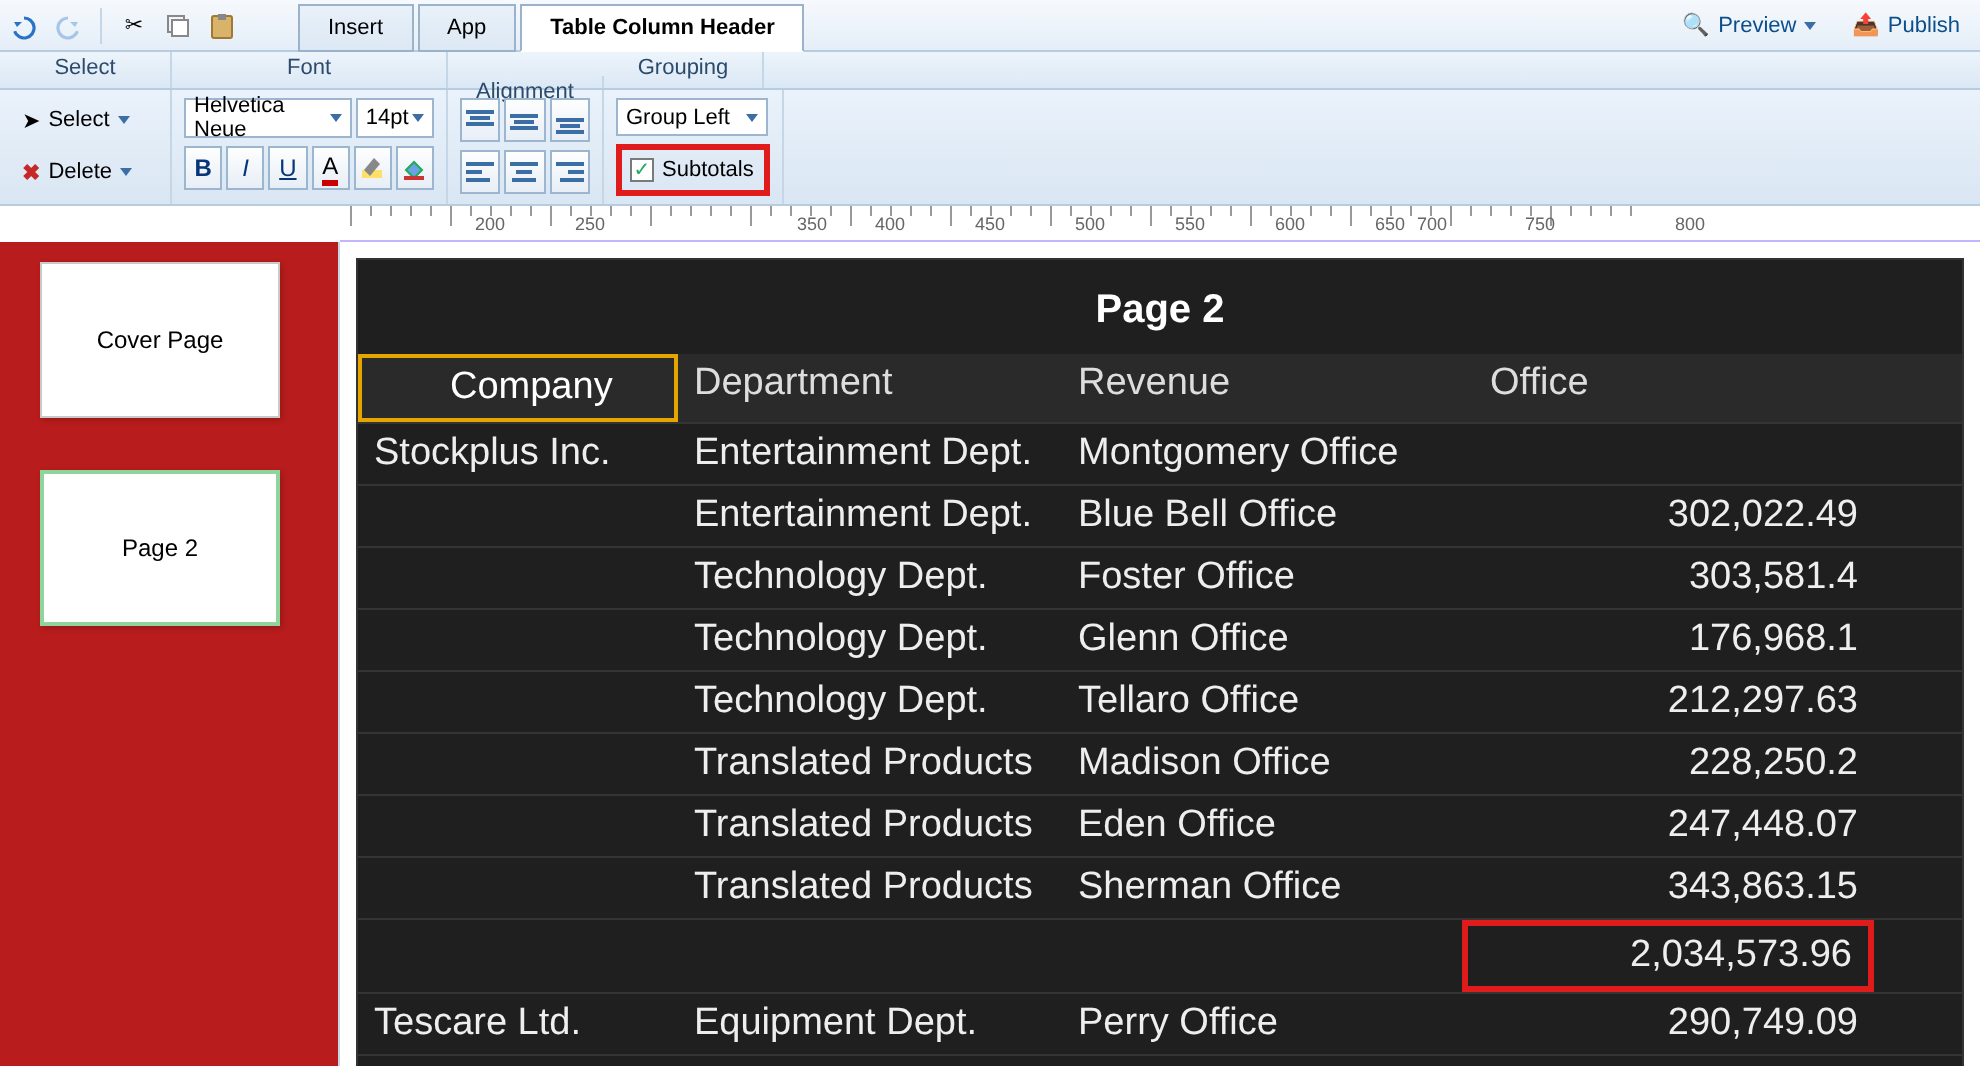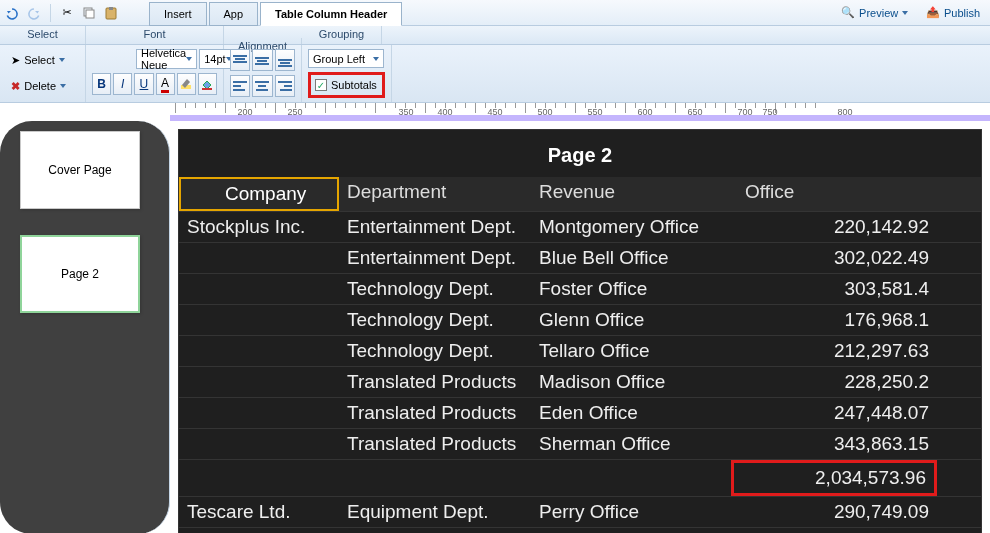--- a/index.html
+++ b/index.html
@@ -31,27 +31,27 @@
   .combo { height:20px; background:#fff; border:1px solid #9db6cf; display:flex; align-items:center; padding:0 4px; font-size:11px; justify-content:space-between; cursor:pointer;}
   .row { display:flex; gap:2px; }
   .ibtn { width:22px; height:22px; border:1px solid #9db6cf; background:linear-gradient(#fefefe,#e7eef6); display:inline-flex;align-items:center;justify-content:center; font-size:12px; cursor:pointer;}
   .ibtn.b{font-weight:bold;color:#06357a;} .ibtn.i{font-style:italic;color:#06357a;} .ibtn.u{text-decoration:underline;color:#06357a;}
   .red-box{ border:3px solid #e01b1b; padding:2px 4px; display:flex; align-items:center; gap:4px; height:26px; }
   .chkbox{width:12px;height:12px;border:1px solid #7a7a7a;background:#fff;display:inline-flex;align-items:center;justify-content:center;font-size:10px;color:#2a6;}
   .align-glyph{display:inline-block;width:14px;height:10px;position:relative;}
   .align-glyph span{position:absolute;height:2px;background:#3a6ea5;}
 
   
-  .ruler{height:18px;background:#fff;border-bottom:6px solid #c4b5fd;position:relative;margin-left:170px;overflow:hidden;font-size:9px;color:#666;}
+  .ruler{height:18px;background:#fff;border-bottom:1px solid #c4b5fd;position:relative;margin-left:170px;overflow:hidden;font-size:9px;color:#666;}
   .ruler .tick{position:absolute;top:0;width:1px;height:6px;background:#999;}
   .ruler .lab{position:absolute;top:4px;transform:translateX(-50%);}
 
   
   .main{display:flex;height:calc(533px - 26px - 18px - 58px - 18px);}
-  .thumbs{width:170px;background:#404040;border-right:1px solid #c5d6e6;padding:10px 20px;display:flex;flex-direction:column;gap:26px;border-radius:32px;}
+  .thumbs{width:170px;background:#b91c1c;border-right:1px solid #c5d6e6;padding:10px 20px;display:flex;flex-direction:column;gap:26px;}
   .thumb{width:120px;height:78px;background:#fff;border:1px solid #c9c9c9;box-shadow:1px 1px 3px rgba(0,0,0,.2);display:flex;align-items:center;justify-content:center;font-size:12px;cursor:pointer;}
   .thumb.sel{border:2px solid #8fd49a;}
 
   .canvas{flex:1;background:#fff;position:relative;}
   .page{position:absolute;left:8px;top:8px;right:8px;background:#1f1f1f;border:1px solid #333; color:#ddd; font-family:Arial,sans-serif;}
   .page-title{color:#fff;font-size:20px;font-weight:bold;text-align:center;padding:14px 0 10px;}
   .thead{display:flex;background:#2a2a2a;}
   .th{font-size:19px;color:#ddd;padding:4px 8px;}
   .th.company{width:160px;border:2px solid #e5a500;color:#fff;padding-left:44px;}
   .th.dept{width:192px;} .th.office{width:200px;} .th.rev{width:206px;}
@@ -128,21 +128,21 @@
     </div>
     <div class="rbtn">
       <span style="color:#c62828;font-weight:bold;">✖</span>
       <span>Delete</span>
       <span class="caret"></span>
     </div>
   </div>
 
   <div class="rgroup rg-font">
     <div class="row">
-      <div class="combo" style="width:86px;margin-left:44px;">
+      <div class="combo" style="width:86px;">
         <span>Helvetica Neue</span>
           <span class="caret"></span>
       </div>
       <div class="combo" style="width:40px;">
         <span>14pt</span>
           <span class="caret"></span>
       </div>
     </div>
     <div class="row">
       <span class="ibtn b">B</span>
@@ -296,21 +296,21 @@
     <div class="lab" style="left: 75px;">200</div>
     <div class="lab" style="left: 125px;">250</div>
     <div class="lab" style="left: 175px; margin-top: 48px;">300</div>
     <div class="lab" style="left: 236px;">350</div>
     <div class="lab" style="left: 275px;">400</div>
     <div class="lab" style="left: 325px;">450</div>
     <div class="lab" style="left: 375px;">500</div>
     <div class="lab" style="left: 425px;">550</div>
     <div class="lab" style="left: 475px;">600</div>
     <div class="lab" style="left: 525px;">650</div>
-    <div class="lab" style="left: 575px;">700</div>
+    <div class="lab" style="left: 546px;">700</div>
     <div class="lab" style="left: 600px;">750</div>
     <div class="lab" style="left: 675px;">800</div>
   </div>
 
 <div class="main">
   <div class="thumbs">
     <div class="thumb">Cover Page</div>
     <div class="thumb sel">Page 2</div>
   </div>
   <div class="canvas">
@@ -320,21 +320,20 @@
         <div class="th company">Company</div>
         <div class="th dept">Department</div>
         <div class="th rev">Revenue</div>
         <div class="th office">Office</div>
       </div>
       <div class="tbody" id="tbody">
           <div class="tr">
             <div class="td company">Stockplus Inc.</div>
             <div class="td dept">Entertainment Dept.</div>
             <div class="td office">Montgomery Office</div>
-            <div class="td rev">220,142.92</div>
           </div>
           <div class="tr">
             <div class="td company"></div>
             <div class="td dept">Entertainment Dept.</div>
             <div class="td office">Blue Bell Office</div>
             <div class="td rev">302,022.49</div>
           </div>
           <div class="tr">
             <div class="td company"></div>
             <div class="td dept">Technology Dept.</div>

